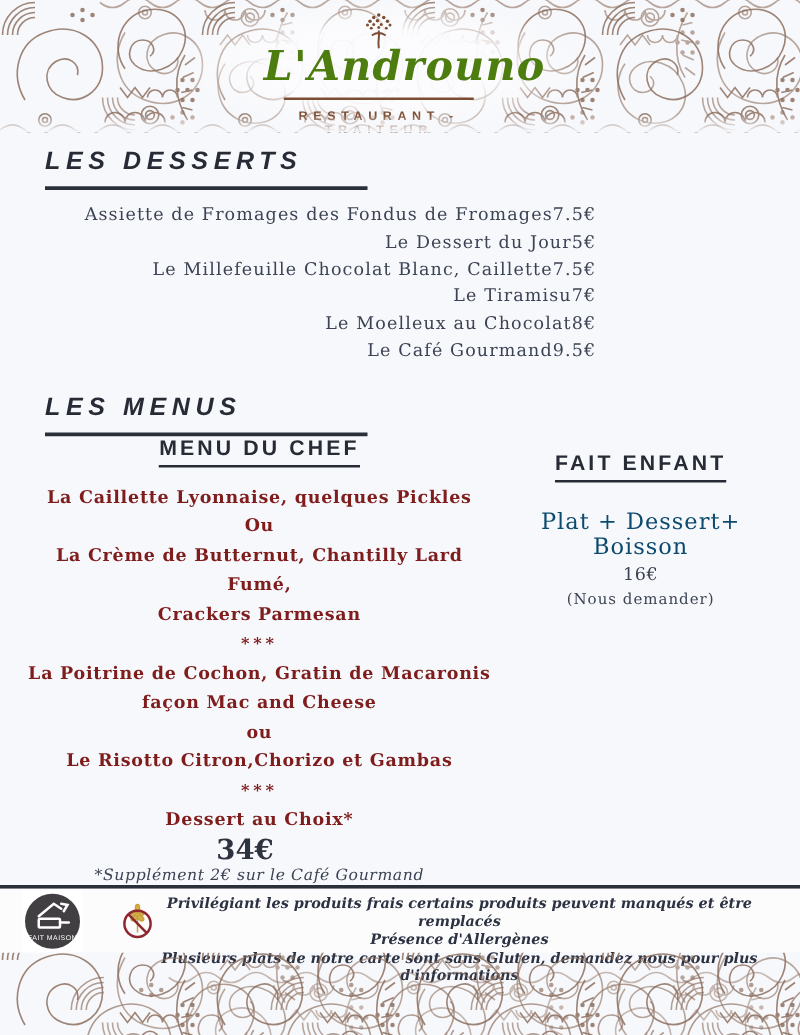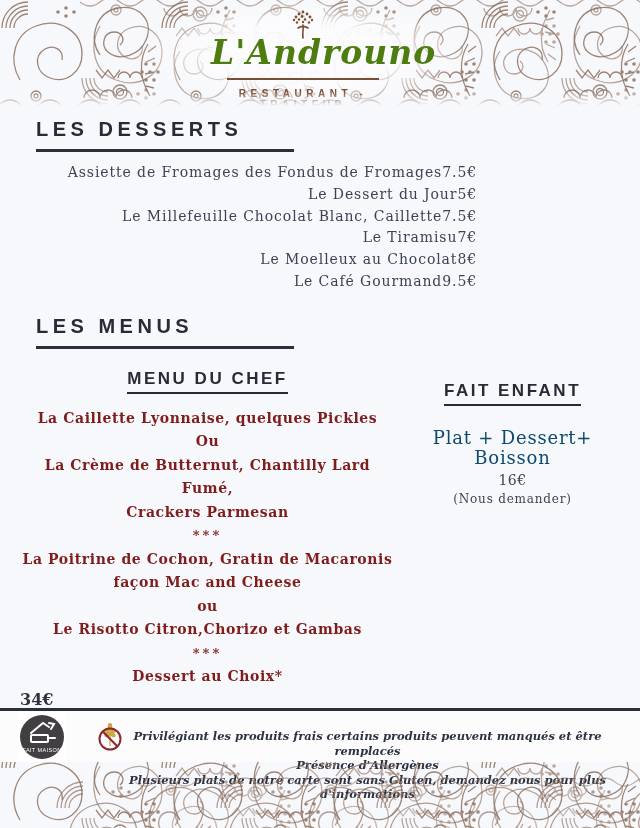--- a/index.html
+++ b/index.html
@@ -27,61 +27,61 @@
   .brand-rule{height:2px;background:#7b4e33;width:152px;margin:2px auto 0 auto;}
   .brand-tagline{
     font-family:"Liberation Sans", sans-serif;font-weight:bold;
     font-size:10px;letter-spacing:4.5px;color:#7b4e33;margin-top:8px;
   }
   
   main{position:absolute;top:106px;left:0;width:640px;}
   h2.sec-title{
     font-family:"Liberation Sans", sans-serif;font-weight:bold;
     font-size:20px;letter-spacing:4.5px;color:#262b35;
-    margin:12px 0 0 36px;line-height:22px;
+    margin:12px 0 0 36px;line-height:22px;font-style:italic;
   }
   h2.menus-title{margin-top:22px;}
   .sec-rule{width:258px;height:3px;background:#2b2f39;margin:9px 0 0 36px;}
   .dessert-list{margin:10px 0 0 37px;width:440px;}
   .dessert-row{display:flex;justify-content:flex-end;line-height:21.8px;font-size:14px;letter-spacing:0.9px;color:#3c4354;}
   .d-price{text-align:right;}
-  .columns{display:flex;margin-top:20px;}
+  .columns{display:flex;margin-top:0;}
   .col-chef{width:375px;margin-left:20px;}
   .col-enfant{width:185px;margin-left:25px;}
   .subtitle{text-align:center;}
   .subtitle span{
     display:inline-block;font-family:"Liberation Sans", sans-serif;font-weight:bold;
     font-size:17px;letter-spacing:2.5px;color:#262b35;
     border-bottom:2px solid #262b35;padding-bottom:3px;
   }
   .col-enfant .subtitle{margin-top:12px;}
   .chef-lines{margin-top:13px;}
   .chef-line{
     text-align:center;font-weight:bold;font-size:14px;letter-spacing:0.6px;
     color:#7f1d1d;line-height:23.5px;
   }
   .chef-line.stars{letter-spacing:3px;font-size:13px;}
   .chef-price{
-    text-align:left;padding-right:23px;font-weight:bold;font-size:16px;
+    text-align:center;padding-right:23px;font-weight:bold;font-size:22px;
     color:#2e3340;line-height:22px;
   }
   .chef-note{
     text-align:center;font-style:italic;font-size:12.5px;letter-spacing:0.5px;
     color:#3c4354;margin-top:1px;
   }
   .enfant-line{ text-align:center;font-size:18px;letter-spacing:0.8px;color:#0c4a6e;margin-top:22px;line-height:20px;}
   .enfant-price{text-align:center;font-size:14px;letter-spacing:0.5px;color:#3c4354;margin-top:2px;line-height:21px;}
   .enfant-note{text-align:center;font-size:12px;letter-spacing:0.8px;color:#3c4354;margin-top:1px;}
   
   .divider{position:absolute;top:708px;left:0;width:640px;height:3px;background:#2b2f39;}
   footer{position:absolute;top:711px;left:0;width:640px;height:51px;background:#fcfcfd;}
   .fm-badge{position:absolute;left:18px;top:1px;}
   .gf-icon{position:absolute;left:97px;top:11px;}
   .footer-text{
-    position:absolute;left:115px;top:18px;width:505px;text-align:center;
+    position:absolute;left:115px;top:4px;width:505px;text-align:center;
     font-style:italic;font-weight:bold;font-size:11.5px;line-height:14.5px;color:#2c3242;
   }
   .bottom-pattern{position:absolute;top:762px;left:0;width:640px;height:66px;overflow:hidden;}
 </style>
 </head>
 <body>
 
 <header class="hero">
   <svg class="pattern" width="640" height="106" viewBox="0 0 640 106" aria-hidden="true">
     <defs>

